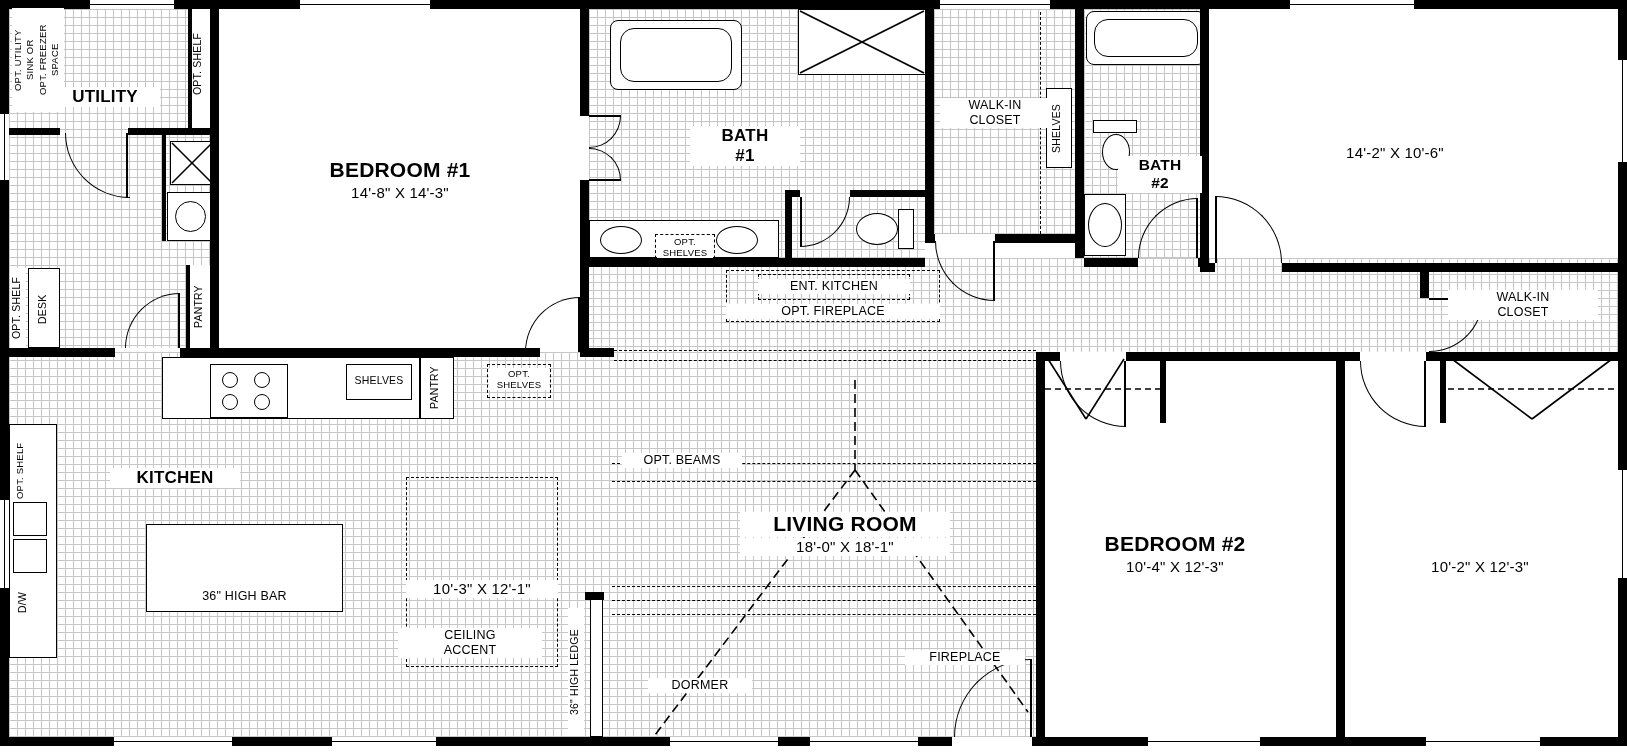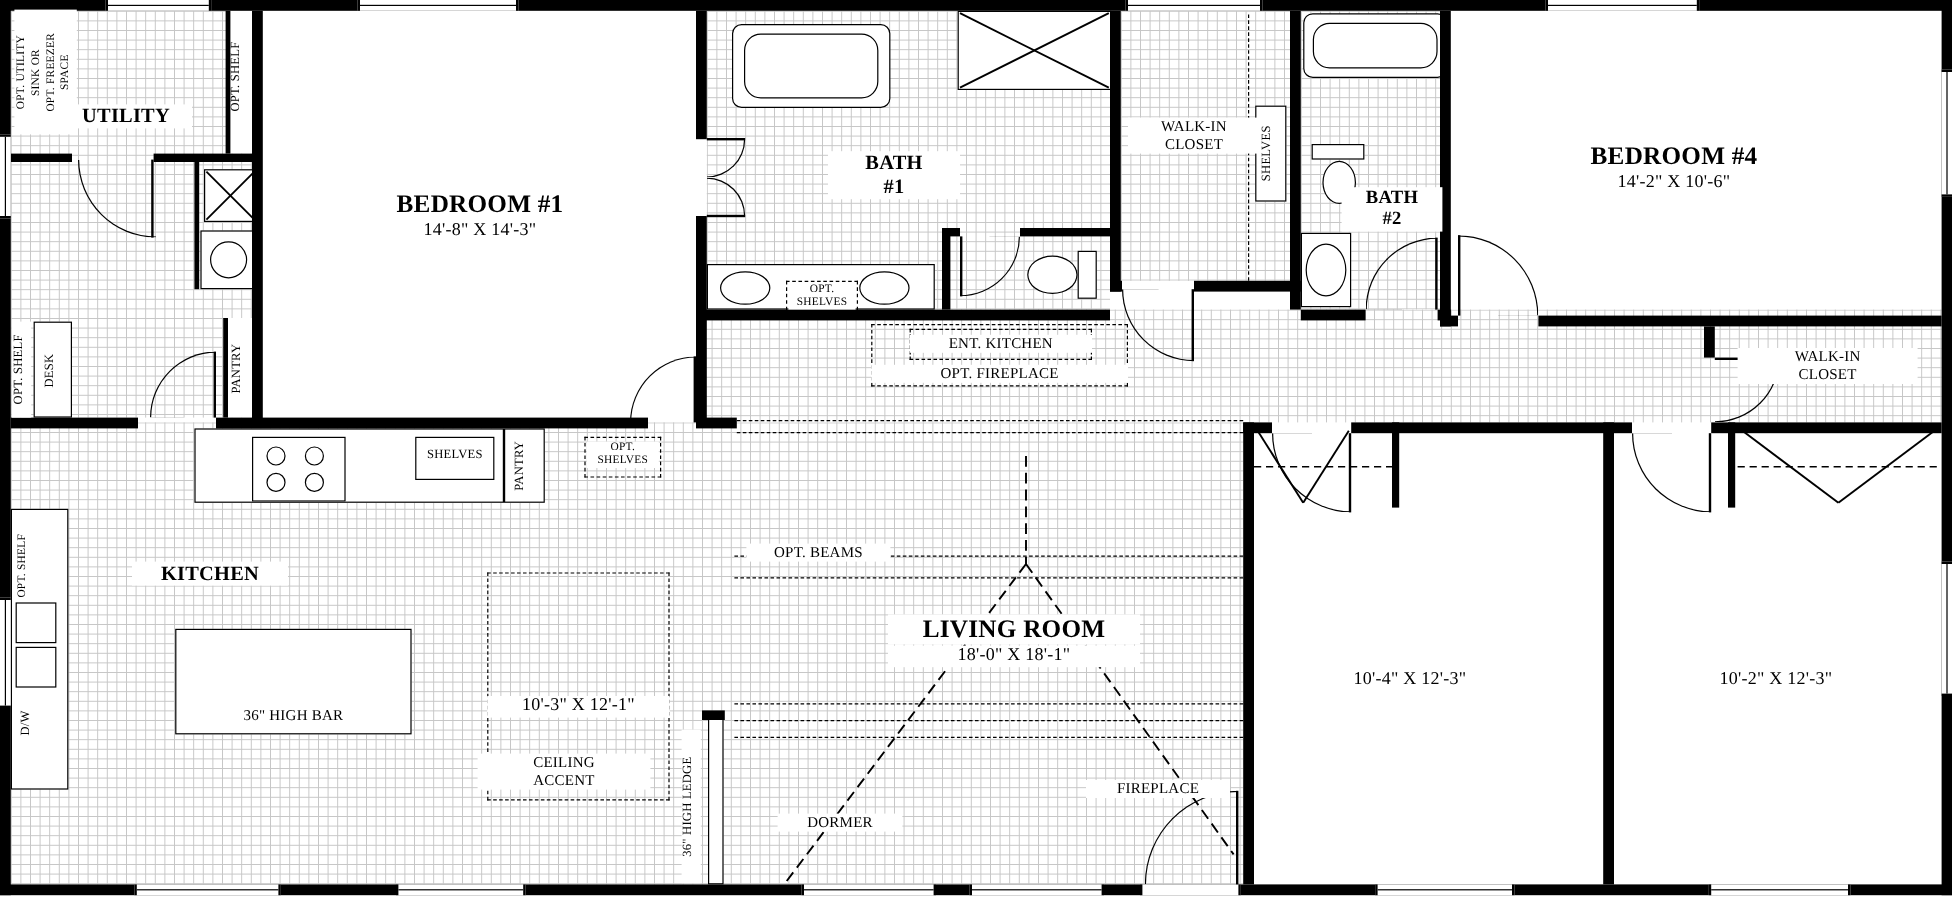--- a/index.html
+++ b/index.html
@@ -1,17 +1,17 @@
 <!DOCTYPE html>
 <html><head>
 <meta charset="utf-8">
 <style>
   html,body{margin:0;padding:0;background:#fff;}
   .plan{position:relative;width:1627px;height:752px;background:#fff;overflow:hidden;
-        font-family:Liberation Serif, serif;color:#000;}
+        font-family:Liberation Sans, sans-serif;color:#000;}
   .g{position:absolute;background-color:#fff;
      background-image:linear-gradient(to right,#c6c6c6 1px,transparent 1px),
                       linear-gradient(to bottom,#c6c6c6 1px,transparent 1px);
      background-size:8px 8px;}
   .w{position:absolute;background:#000;}
   .white{position:absolute;background:#fff;}
   .fix{position:absolute;background:#fff;border:1.6px solid #000;box-sizing:border-box;}
   .oval{border-radius:50%;}
   .rnd{border-radius:8px;}
   .rnd2{border-radius:14px;}
@@ -212,21 +212,20 @@
   <div class="lbl vt f10" style="left:191px;top:14px;width:18px;height:100px">OPT. SHELF</div>
   <div class="lbl f21" style="left:300px;top:158px;width:200px">BEDROOM #1</div>
   <div class="lbl f15" style="left:300px;top:184px;width:200px">14'-8" X 14'-3"</div>
   <div class="lbl f17 bgw" style="left:690px;top:126px;width:110px">BATH
 #1</div>
   <div class="lbl f12 bgw" style="left:940px;top:98px;width:110px">WALK-IN
 CLOSET</div>
   <div class="lbl vt f10" style="left:1050px;top:92px;width:18px;height:72px">SHELVES</div>
   <div class="lbl f17 bgw" style="left:1118px;top:156px;width:84px;font-size:15.5px">BATH
 #2</div>
-  <div class="lbl f21" style="left:1290px;top:118px;width:210px">BEDROOM #4</div>
   <div class="lbl f15" style="left:1290px;top:144px;width:210px">14'-2" X 10'-6"</div>
   <div class="lbl vt f10 bgw" style="left:10px;top:268px;width:16px;height:80px">OPT. SHELF</div>
   <div class="lbl vt f10" style="left:36px;top:280px;width:16px;height:58px">DESK</div>
   <div class="lbl vt f10 bgw" style="left:192px;top:268px;width:16px;height:78px">PANTRY</div>
   <div class="lbl f9 bgw" style="left:657px;top:236px;width:56px">OPT.
 SHELVES</div>
   <div class="lbl f12 bgw" style="left:758px;top:279px;width:152px">ENT. KITCHEN</div>
   <div class="lbl f12 bgw" style="left:726px;top:304px;width:214px">OPT. FIREPLACE</div>
   <div class="lbl f12 bgw" style="left:1448px;top:290px;width:150px">WALK-IN
 CLOSET</div>
@@ -240,16 +239,17 @@
   <div class="lbl f12" style="left:148px;top:589px;width:193px">36" HIGH BAR</div>
   <div class="lbl f15 bgw" style="left:406px;top:580px;width:152px">10'-3" X 12'-1"</div>
   <div class="lbl f12 bgw" style="left:398px;top:628px;width:144px">CEILING
 ACCENT</div>
   <div class="lbl f12 bgw" style="left:622px;top:453px;width:120px">OPT. BEAMS</div>
   <div class="lbl f21 bgw" style="left:740px;top:512px;width:210px">LIVING ROOM</div>
   <div class="lbl f15 bgw" style="left:740px;top:538px;width:210px">18'-0" X 18'-1"</div>
   <div class="lbl vt f10 bgw" style="left:568px;top:608px;width:16px;height:128px">36" HIGH LEDGE</div>
   <div class="lbl f12 bgw" style="left:648px;top:678px;width:104px">DORMER</div>
   <div class="lbl f12 bgw" style="left:905px;top:650px;width:120px">FIREPLACE</div>
+  <div class="lbl f21" style="left:1075px;top:532px;width:200px">BEDROOM #2</div>
   <div class="lbl f15" style="left:1075px;top:558px;width:200px">10'-4" X 12'-3"</div>
   <div class="lbl f15" style="left:1380px;top:558px;width:200px">10'-2" X 12'-3"</div>
 
 </div>
 
 </body></html>

